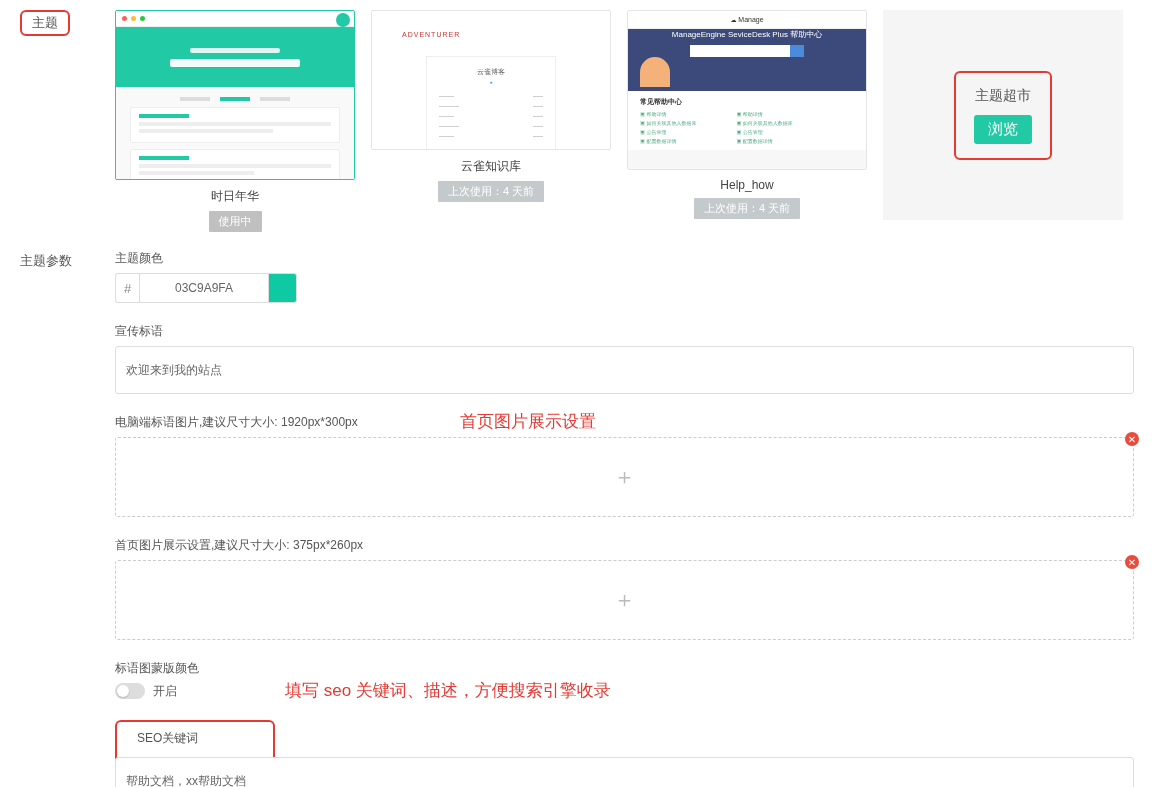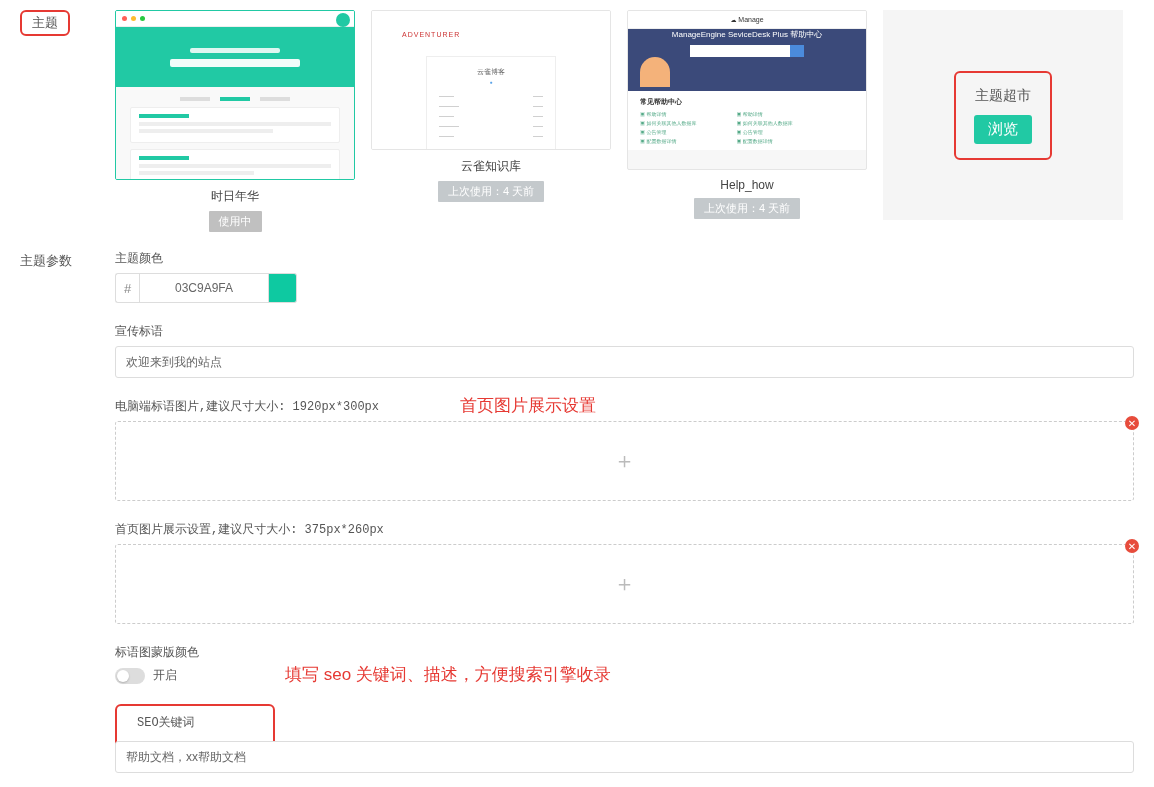--- a/index.html
+++ b/index.html
@@ -59,33 +59,33 @@
 
 .annot { color:#e63933; font-size:17px; font-weight:500; }
 .annot-row1 { margin: 0 0 8px 260px; }
 .rel { position: relative; }
 
 
 .form-row { display:flex; margin-bottom: 14px; }
 .form-label-col { width:95px; flex-shrink:0; font-size:13px; color:#555; padding-top:2px;}
 .form-body-col { flex:1; }
 
-.field-label { font-size:12px; color:#555; margin-bottom:6px;font-family:Liberation Mono, monospace; }
+.field-label { font-size:12px; color:#555; margin-bottom:6px; }
 .color-input-group { display:flex; align-items:stretch; height:30px;}
 .color-prefix { width:24px; border:1px solid #ddd; display:flex; align-items:center; justify-content:center; color:#888; border-right:none; border-radius:3px 0 0 3px;}
 .color-text { width:130px; border:1px solid #ddd; text-align:center; font-size:12px; color:#666; outline:none;}
 .color-swatch { width:28px; border:1px solid #ddd; border-left:none; border-radius:0 3px 3px 0; background:#0ec9a1; cursor:pointer;}
 
-.text-input { width:100%; height:32px; border:1px solid #ddd; border-radius:3px; padding:0 10px; font-size:12px; color:#666; outline:none;}
+.text-input { width:100%; height:48px; border:1px solid #ddd; border-radius:3px; padding:0 10px; font-size:12px; color:#666; outline:none;}
 
 .upload-area { width:100%; height:80px; border:1px dashed #ccc; border-radius:3px; display:flex; align-items:center; justify-content:center; position:relative; margin-bottom:4px;}
 .upload-plus { font-size:22px; color:#bbb; font-weight:300;}
 .upload-remove { position:absolute; right:-6px; top:-6px; width:14px; height:14px; border-radius:50%; background:#e74c3c; color:#fff; font-size:10px; display:flex; align-items:center; justify-content:center; cursor:pointer;}
 
-.toggle-row { display:flex; align-items:flex-end; gap:8px; }
+.toggle-row { display:flex; align-items:flex-start; gap:8px; }
 .toggle { width:30px; height:16px; border-radius:8px; background:#ddd; position:relative; cursor:pointer;}
 .toggle-knob { width:12px; height:12px; border-radius:50%; background:#fff; position:absolute; top:2px; left:2px; box-shadow:0 1px 2px rgba(0,0,0,0.2);}
 .toggle-label { font-size:12px; color:#555;}
 
 .seo-box { padding:6px 0; }
 .section-gap { margin-top: 20px; }
 </style>
 </head>
 <body>
 

